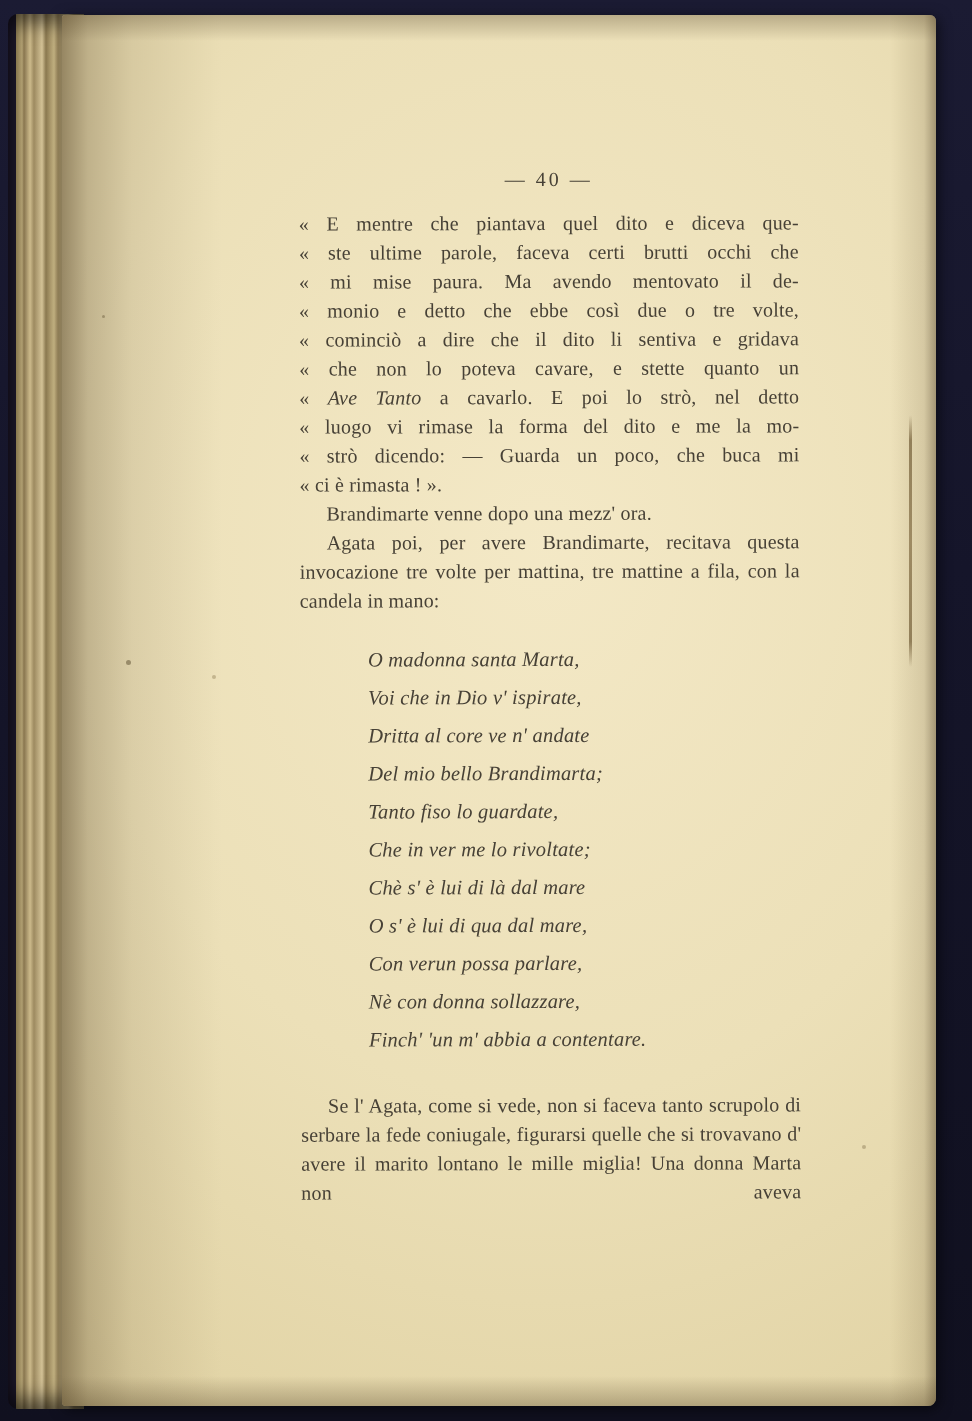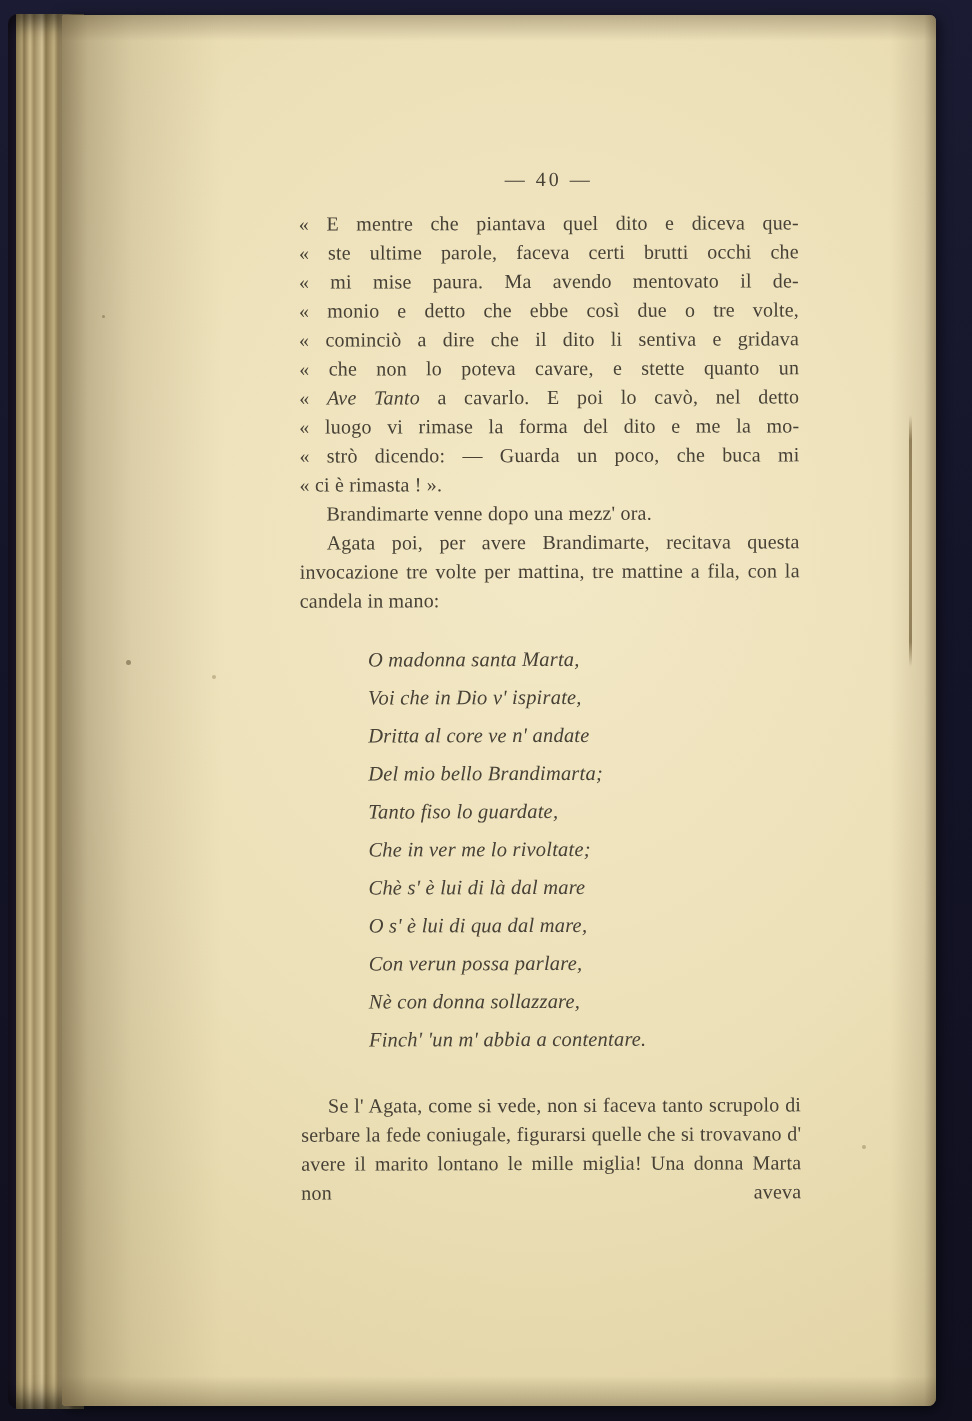--- a/index.html
+++ b/index.html
@@ -154,21 +154,21 @@
 
       <div class="page-number">— 40 —</div>
 
       <div>
         <div class="quote-line">« E mentre che piantava quel dito e diceva que-</div>
         <div class="quote-line">« ste ultime parole, faceva certi brutti occhi che</div>
         <div class="quote-line">« mi mise paura. Ma avendo mentovato il de-</div>
         <div class="quote-line">« monio e detto che ebbe così due o tre volte,</div>
         <div class="quote-line">« cominciò a dire che il dito li sentiva e gridava</div>
         <div class="quote-line">« che non lo poteva cavare, e stette quanto un</div>
-        <div class="quote-line"><span>« </span><span class="em">Ave Tanto</span><span> a cavarlo. E poi lo cavò, nel detto</span></div>
+        <div class="quote-line"><span>« </span><span class="em">Ave Tanto</span><span> a cavarlo. E poi lo strò, nel detto</span></div>
         <div class="quote-line">« luogo vi rimase la forma del dito e me la mo-</div>
         <div class="quote-line">« strò dicendo: — Guarda un poco, che buca mi</div>
         <div class="quote-line last">« ci è rimasta ! ».</div>
       </div>
 
       <div class="para">Brandimarte venne dopo una mezz' ora.</div>
 
       <div class="para">Agata poi, per avere Brandimarte, recitava questa invocazione tre volte per mattina, tre mattine a fila, con la candela in mano:</div>
 
       <div class="poem">

